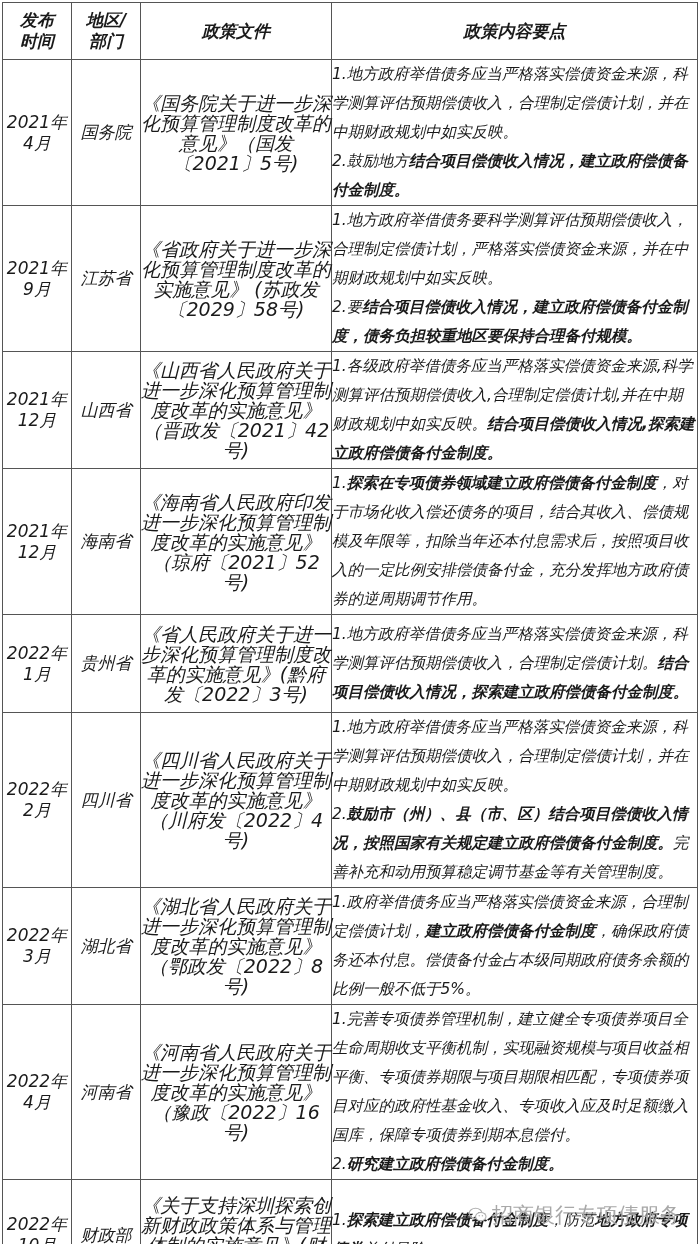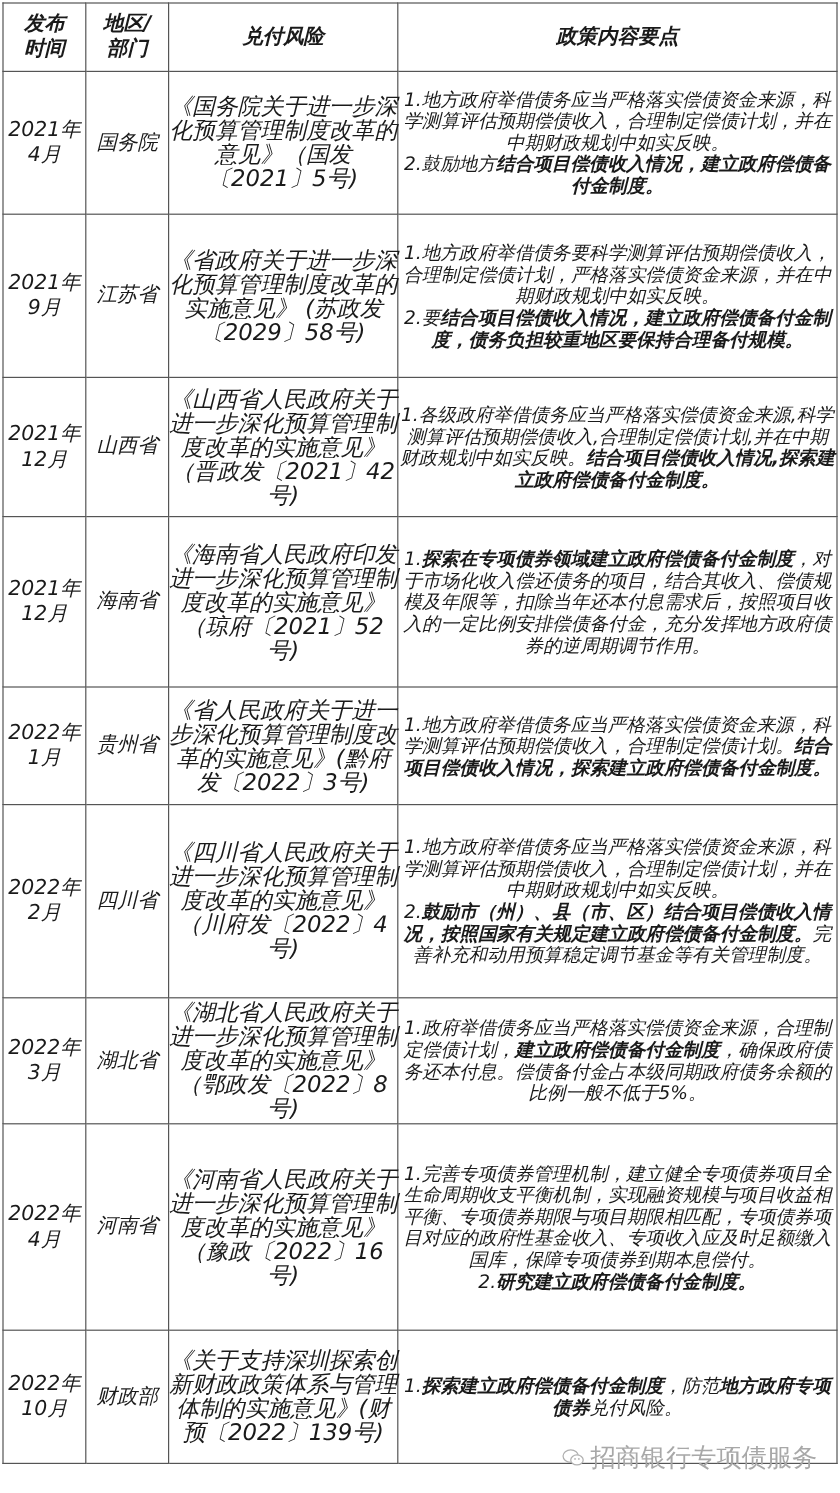--- a/index.html
+++ b/index.html
@@ -4,21 +4,21 @@
 <style>
   html, body { margin: 0; padding: 0; background: #ffffff; }
   body { width: 700px; height: 1244px; position: relative; overflow: hidden;
          font-family: "DejaVu Sans", "Liberation Sans", sans-serif; color: #1a1a1a; }
   table.policy { position: absolute; left: 2px; top: 2px; width: 695px;
          border-collapse: collapse; table-layout: fixed; font-style: italic; }
   table.policy td, table.policy th { border: 1.5px solid #555; padding: 0; vertical-align: middle; }
   th { font-weight: bold; font-size: 17px; line-height: 21px; text-align: center; height: 56px; }
   td.date, td.region { text-align: center; font-size: 17px; line-height: 21px; }
   td.doc { text-align: center; font-size: 19px; line-height: 20px; padding: 0 3px; }
-  td.content { text-align: center; font-size: 15.5px; line-height: 18px; padding: 2px 3px 2px 4px; }
+  td.content { text-align: left; font-size: 15.5px; line-height: 29px; padding: 2px 3px 2px 4px; }
   td.content b { font-weight: bold; }
   .row1 td { height: 118px; }
   .row2 td { height: 135px; }
   .row3 td { height: 115px; }
   .row4 td { height: 141px; }
   .row5 td { height: 97px; }
   .row6 td { height: 160px; }
   .row7 td { height: 104px; margin-left: 32px; }
   .row8 td { height: 171px; }
   .row9 td { height: 110px; }
@@ -35,21 +35,21 @@
     <col style="width:69px">
     <col style="width:191px">
     <col style="width:366px">
   </colgroup>
   <thead>
     <tr>
       <th style="white-space:pre-line">发布
 时间</th>
       <th style="white-space:pre-line">地区/
 部门</th>
-      <th>兑付风险</th>
+      <th>政策文件</th>
       <th>政策内容要点</th>
     </tr>
   </thead>
   <tbody id="tbody">
       <tr class="row1">
         <td class="date">
           <div>2021年</div>
           <div>4月</div>
         </td>
         <td class="region">国务院</td>

